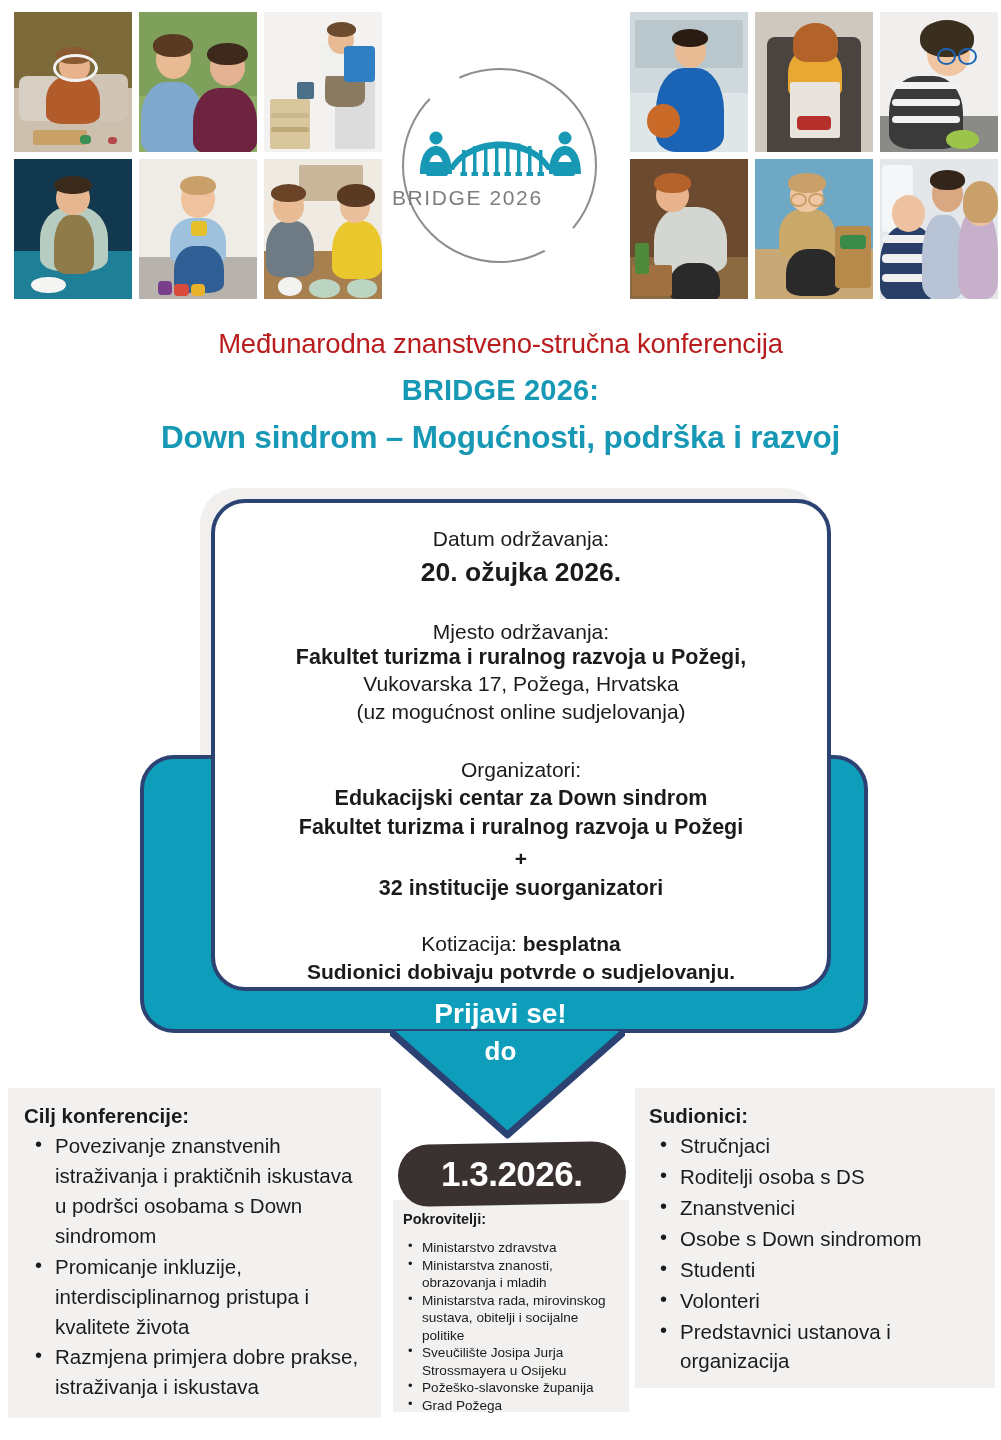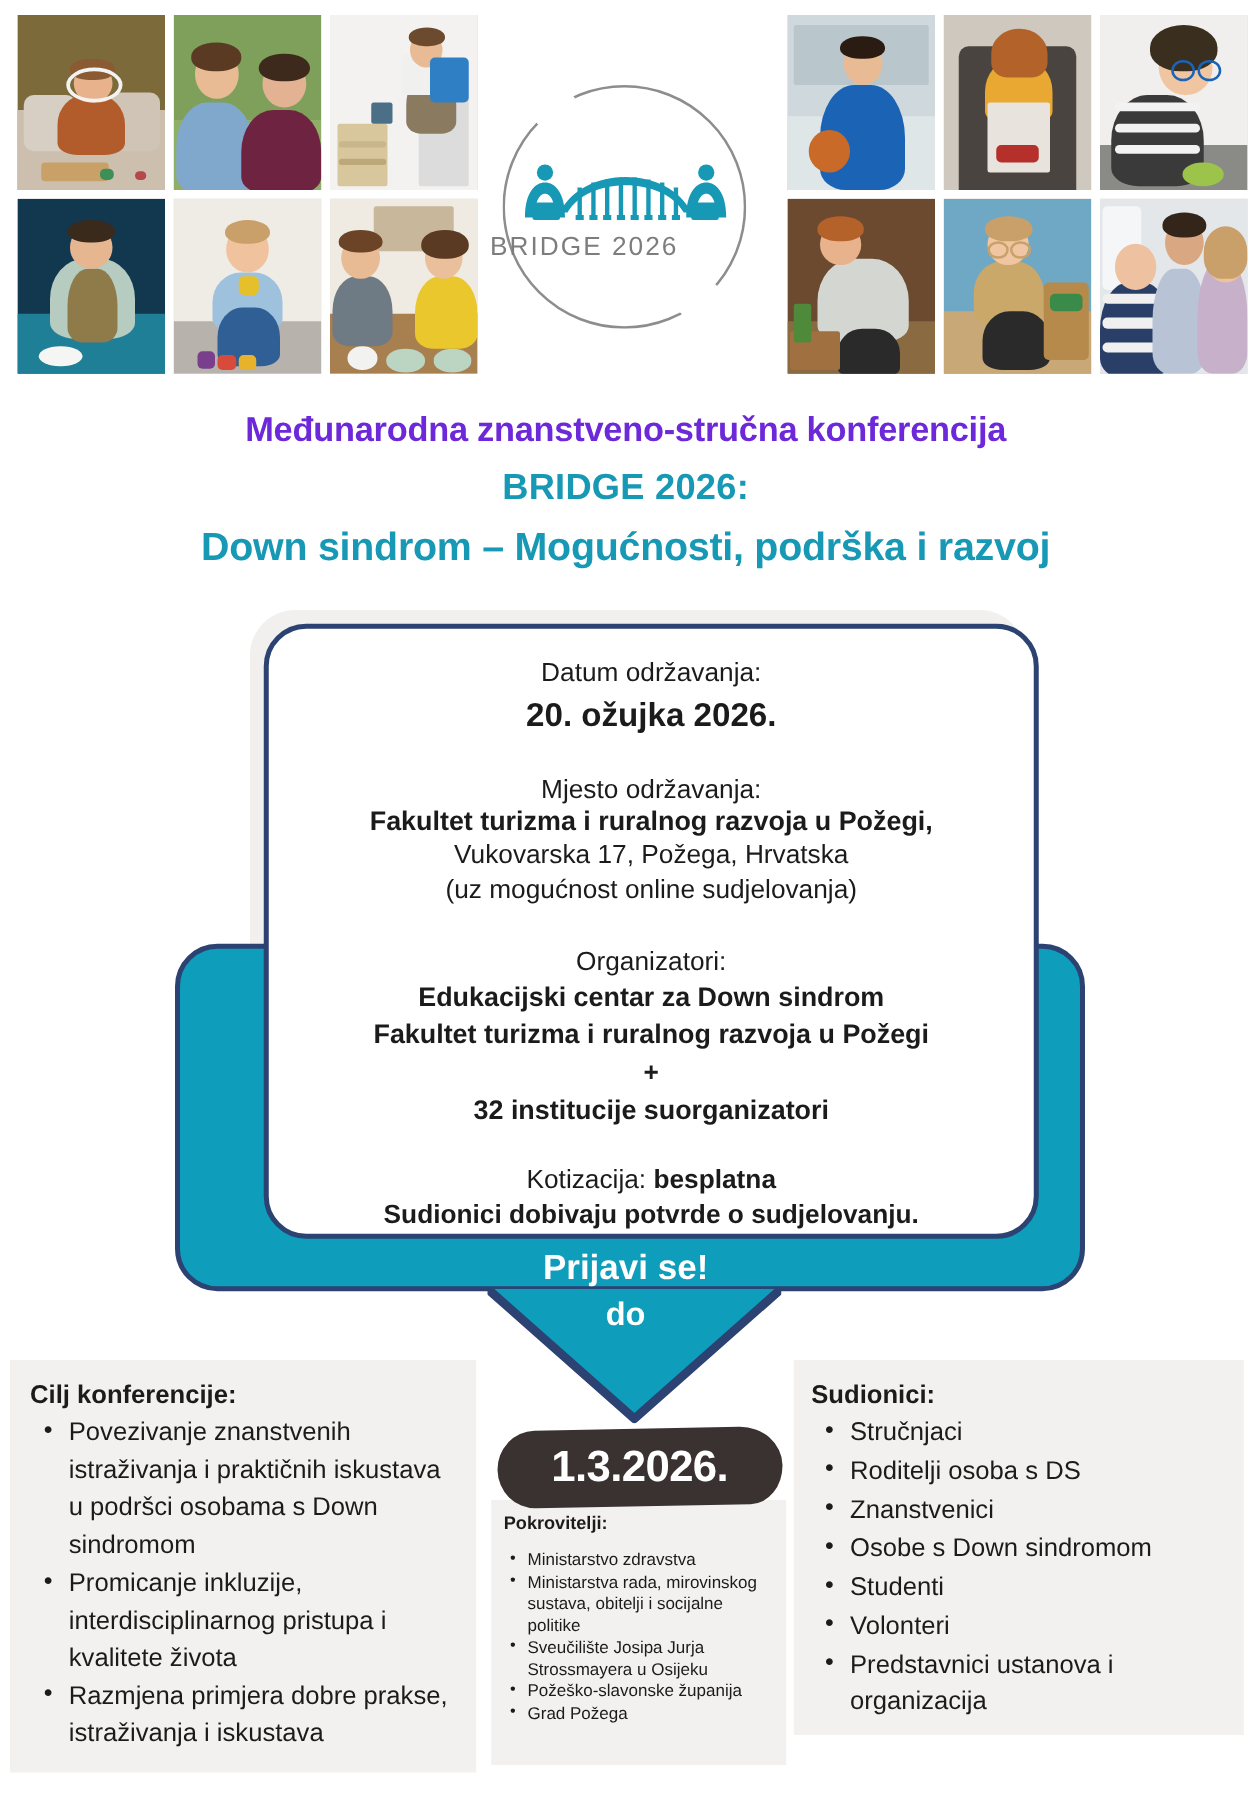--- a/index.html
+++ b/index.html
@@ -72,22 +72,22 @@
     color: #7d7d7d;
     font-size: 21px;
     letter-spacing: 1.6px;
     font-family: "Liberation Sans", sans-serif;
   }
 
   
   .title-block { position: absolute; left: 0; right: 0; top: 328px; text-align: center; }
   .title-1 {
     font-size: 27.5px;
-    color: #6d28d9;
-    font-weight: 700;
+    color: #b91c1c;
+    font-weight: 400;
     letter-spacing: -0.2px;
   }
   .title-2 {
     margin-top: 14px;
     font-size: 29px;
     color: #1799b5;
     font-weight: 700;
     letter-spacing: 0.2px;
   }
   .title-3 {
@@ -476,18 +476,19 @@
     <li>Studenti</li>
     <li>Volonteri</li>
     <li>Predstavnici ustanova i organizacija</li>
   </ul>
 </div>
 
 <div class="panel panel-sponsors">
   <div class="panel-title sm">Pokrovitelji:</div>
   <ul class="bullets sm">
     <li>Ministarstvo zdravstva</li>
+    <li>Ministarstva znanosti, obrazovanja i mladih</li>
     <li>Ministarstva rada, mirovinskog sustava, obitelji i socijalne politike</li>
     <li>Sveučilište Josipa Jurja Strossmayera u Osijeku</li>
     <li>Požeško-slavonske županija</li>
     <li>Grad Požega</li>
   </ul>
 </div>
 
 </body></html>

